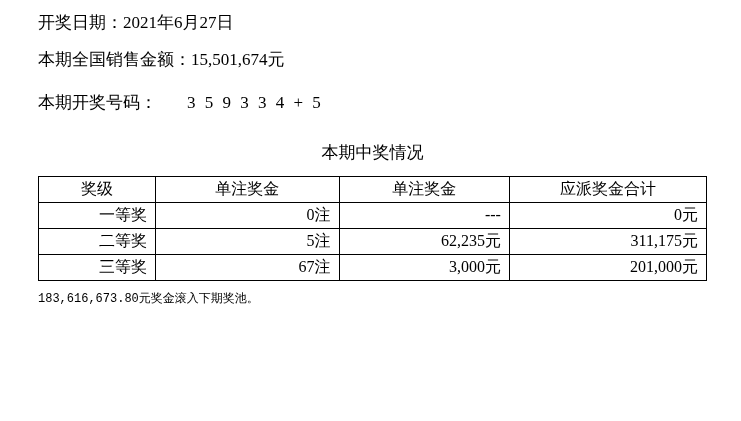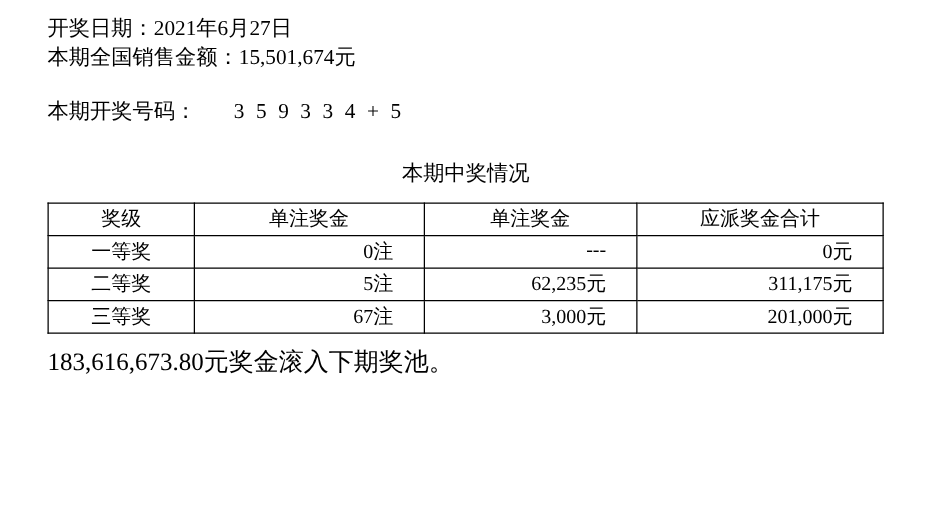--- a/index.html
+++ b/index.html
@@ -20,21 +20,21 @@
     height: 302px;
     box-sizing: border-box;
     padding: 8px 34px 0 38px;
   }
   .line {
     font-size: 17px;
     line-height: 1.35;
     white-space: nowrap;
   }
   .l1 { margin-top: 4px; }
-  .l2 { }
+  .l2 { margin-top: 14px; }
   .l3 { margin-top: 20px; }
   .numbers {
     letter-spacing: 2.5px;
     margin-left: 30px;
   }
   .section-title {
     text-align: center;
     font-size: 17px;
     margin-top: 26px;
     margin-bottom: 12px;
@@ -42,43 +42,44 @@
   table.prize {
     width: 100%;
     border-collapse: collapse;
     font-size: 16px;
     table-layout: fixed;
   }
   table.prize th,
   table.prize td {
     border: 1px solid #000000;
     height: 25px;
-    padding: 0 24px;
+    padding: 0 8px;
     font-weight: normal;
     white-space: nowrap;
   }
   table.prize thead th {
     text-align: center;
     font-size: 16px;
   }
   table.prize tbody td.level {
-    text-align: center;
+    text-align: right;
   }
   table.prize tbody td.num,
   table.prize tbody td.single,
   table.prize tbody td.total {
     text-align: right;
   }
   col.c1 { width: 17.5%; }
   col.c2 { width: 27.5%; }
   col.c3 { width: 25.5%; }
   col.c4 { width: 29.5%; }
   .footer-line {
-    font-size: 20px;
+    font-size: 12px;
     white-space: nowrap;
+    font-family: Liberation Mono, monospace;
   }
   .f1 { margin-top: 9px; }
 </style>
 </head>
 <body>
 
 <div class="page">
 
   <div class="line l1">开奖日期：2021年6月27日</div>
 

